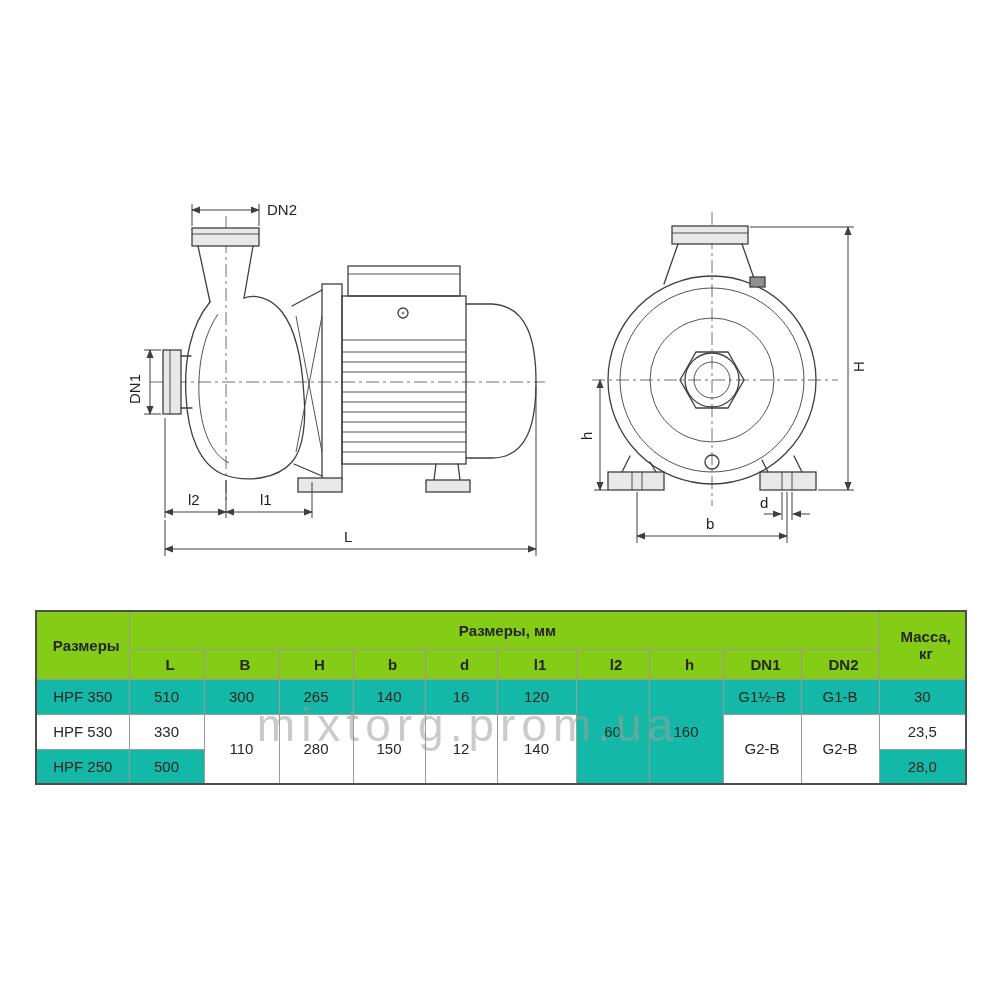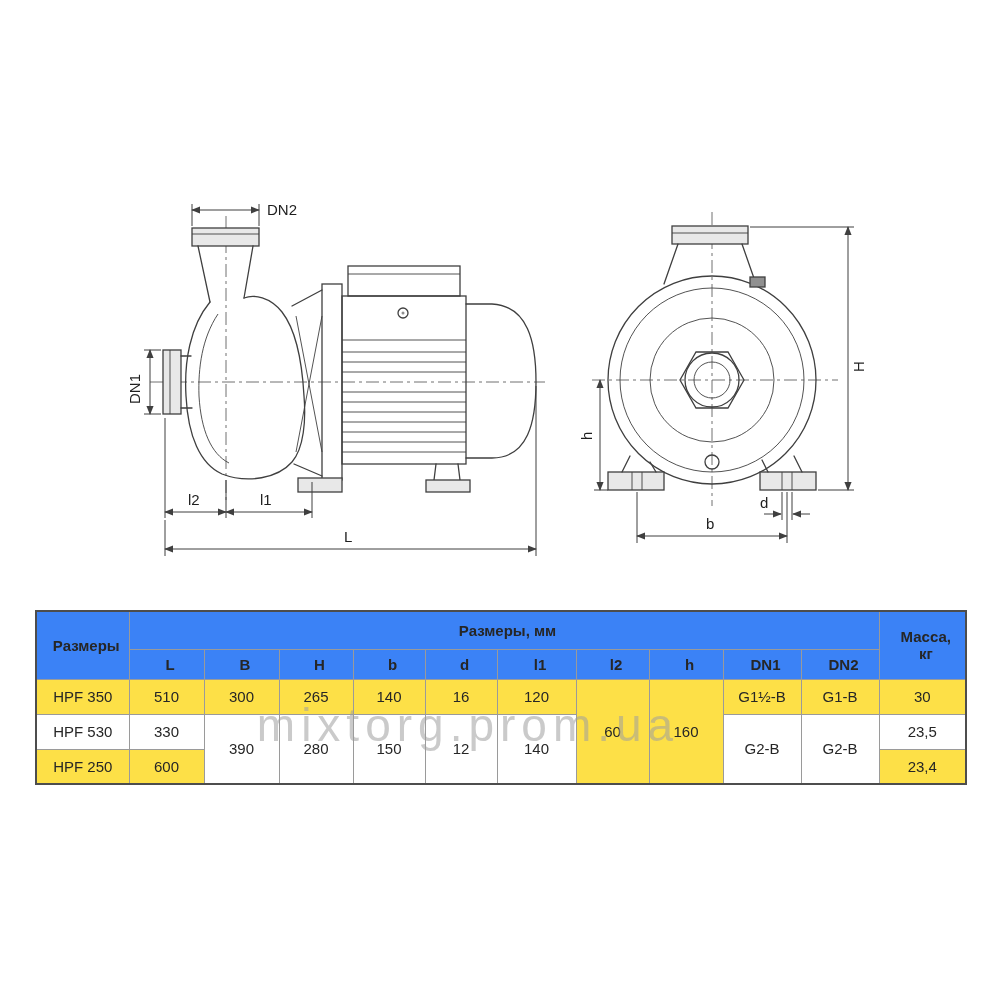--- a/index.html
+++ b/index.html
@@ -9,25 +9,25 @@
   .thin{stroke:#3f3f3f;stroke-width:0.9;fill:none;}
   .cl{stroke:#606060;stroke-width:0.9;fill:none;stroke-dasharray:13 4 3 4;}
   .dimln{stroke:#3f3f3f;stroke-width:1;fill:none;}
   .gfill{fill:#e8e8e8;}
   .dfill{fill:#909090;}
   .dimtxt{font-family:"Liberation Sans",sans-serif;font-size:15px;fill:#1e1e1e;}
   
   #table-wrap{position:absolute;left:35px;top:610px;width:930px;}
   table{border-collapse:collapse;table-layout:fixed;width:930px;font-size:15px;color:#262626;border:2px solid #4d4d4d;}
   th,td{border:1px solid #9a9a9a;text-align:center;vertical-align:middle;padding:0;font-weight:normal;}
-  thead th{font-weight:bold;background:#3b82f6;padding-left:7px;}
+  thead th{font-weight:bold;background:#84cc16;padding-left:7px;}
   tr.hrow1{height:38px;}
   tr.hrow2{height:30px;}
   tbody tr{height:35px;}
-  tr.shade td{background:#fde047;text-align:center;}
+  tr.shade td{background:#14b8a6;text-align:center;}
   td.mcell{background:#ffffff;}
   #watermark{position:absolute;top:698px;left:0;width:936px;text-align:center;
     font-size:46px;letter-spacing:6px;color:#9f9f9f;opacity:.55;pointer-events:none;}
 </style>
 </head>
 <body>
 
 <svg id="drawing" width="1000" height="600" viewBox="0 0 1000 600">
   <defs>
     <marker id="arr" viewBox="0 0 10 10" refX="9" refY="5" markerWidth="9" markerHeight="9" orient="auto-start-reverse">
@@ -245,31 +245,31 @@
         <td>120</td>
         <td rowspan="3" class="mcell">60</td>
         <td rowspan="3" class="mcell">160</td>
         <td>G1½-B</td>
         <td>G1-B</td>
         <td>30</td>
       </tr>
       <tr>
         <td>HPF 530</td>
         <td>330</td>
-        <td rowspan="2" class="mcell">390</td>
+        <td rowspan="2" class="mcell">110</td>
         <td rowspan="2" class="mcell">280</td>
         <td rowspan="2" class="mcell">150</td>
         <td rowspan="2" class="mcell">12</td>
         <td rowspan="2" class="mcell">140</td>
         <td rowspan="2" class="mcell">G2-B</td>
         <td rowspan="2" class="mcell">G2-B</td>
         <td>23,5</td>
       </tr>
       <tr class="shade">
         <td>HPF 250</td>
-        <td>600</td>
-        <td>23,4</td>
+        <td>500</td>
+        <td>28,0</td>
       </tr>
     </tbody>
   </table>
 </div>
 
 <div id="watermark">mixtorg.prom.ua</div>
 
 </body></html>

